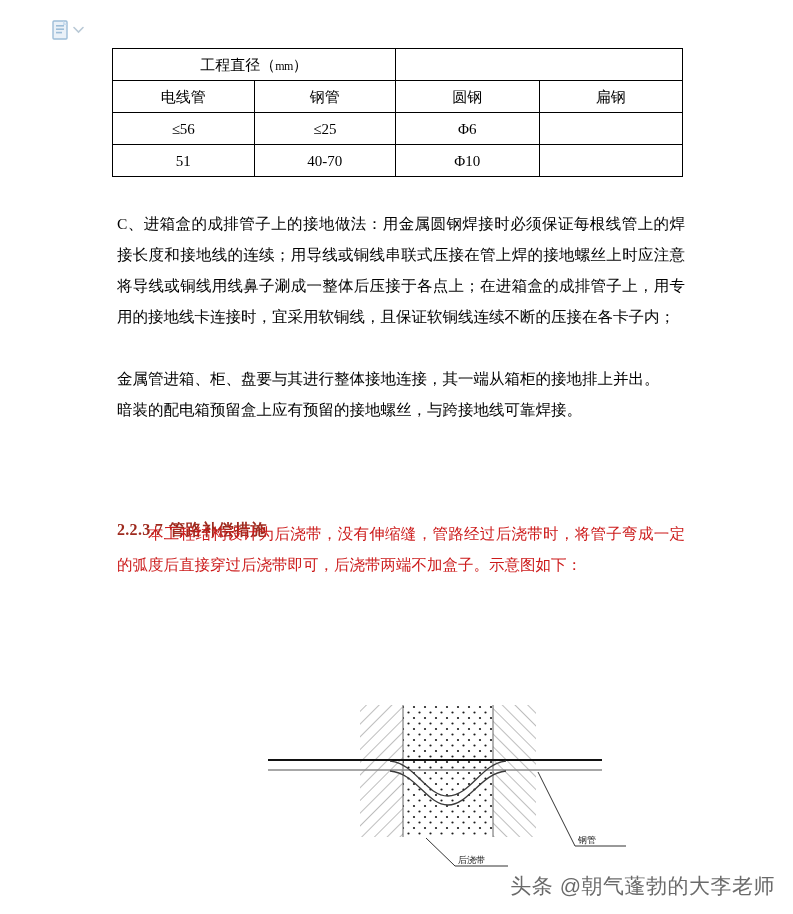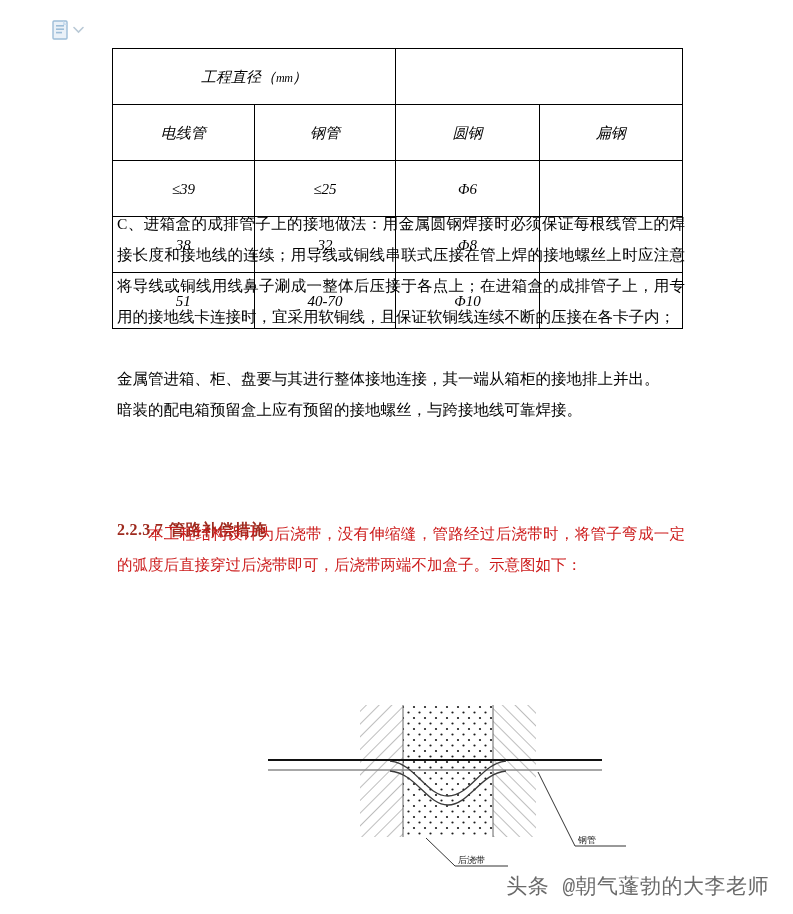--- a/index.html
+++ b/index.html
@@ -39,23 +39,22 @@
     table-layout: fixed;
   }
   #spec-table td {
     border: 1px solid #000000;
     text-align: center;
     vertical-align: middle;
     height: 31px;
     font-size: 15px;
     color: #000000;
     font-family: "Liberation Serif", "DejaVu Serif", serif;
-    padding: 12px;
+    padding: 0;
     line-height: 1.2;
-    font-style: italic;
   }
   #spec-table .c0 { width: 143px; }
   #spec-table .c1 { width: 140px; }
   #spec-table .c2 { width: 145px; }
   #spec-table .c3 { width: 143px; text-align: center; }
   .unit-sm { font-size: 12px; letter-spacing: -0.5px; }
 
   
   .para {
     position: absolute;
@@ -96,26 +95,26 @@
     position: absolute;
     left: 230px;
     top: 688px;
     width: 400px;
     height: 180px;
   }
 
   
   #watermark {
     position: absolute;
-    right: 24px;
+    right: 18px;
     bottom: 14px;
     font-size: 21px;
     color: #4a4a4a;
     opacity: 0.82;
-    font-family: Liberation Mono, monospace;
+    font-family: Liberation Sans, sans-serif;
     white-space: nowrap;
     letter-spacing: 0.5px;
   }
 </style>
 </head>
 <body>
 
 <div id="page">
 
   <div id="doc-icon-wrap">
@@ -137,29 +136,23 @@
         <td class="c0" colspan="2"><span>工程直径（</span><span class="unit-sm">mm</span><span>）</span></td>
         <td class="c2" colspan="2"></td>
       </tr>
       <tr>
         <td class="c0">电线管</td>
         <td class="c1">钢管</td>
         <td class="c2">圆钢</td>
         <td class="c3">扁钢</td>
       </tr>
       <tr>
-        <td class="c0">≤39</td>
+        <td class="c0">≤56</td>
         <td class="c1">≤25</td>
         <td class="c2">Φ6</td>
-        <td class="c3"></td>
-      </tr>
-      <tr>
-        <td class="c0">38</td>
-        <td class="c1">32</td>
-        <td class="c2">Φ8</td>
         <td class="c3"></td>
       </tr>
       <tr>
         <td class="c0">51</td>
         <td class="c1">40-70</td>
         <td class="c2">Φ10</td>
         <td class="c3"></td>
       </tr>
     </tbody>
   </table>

